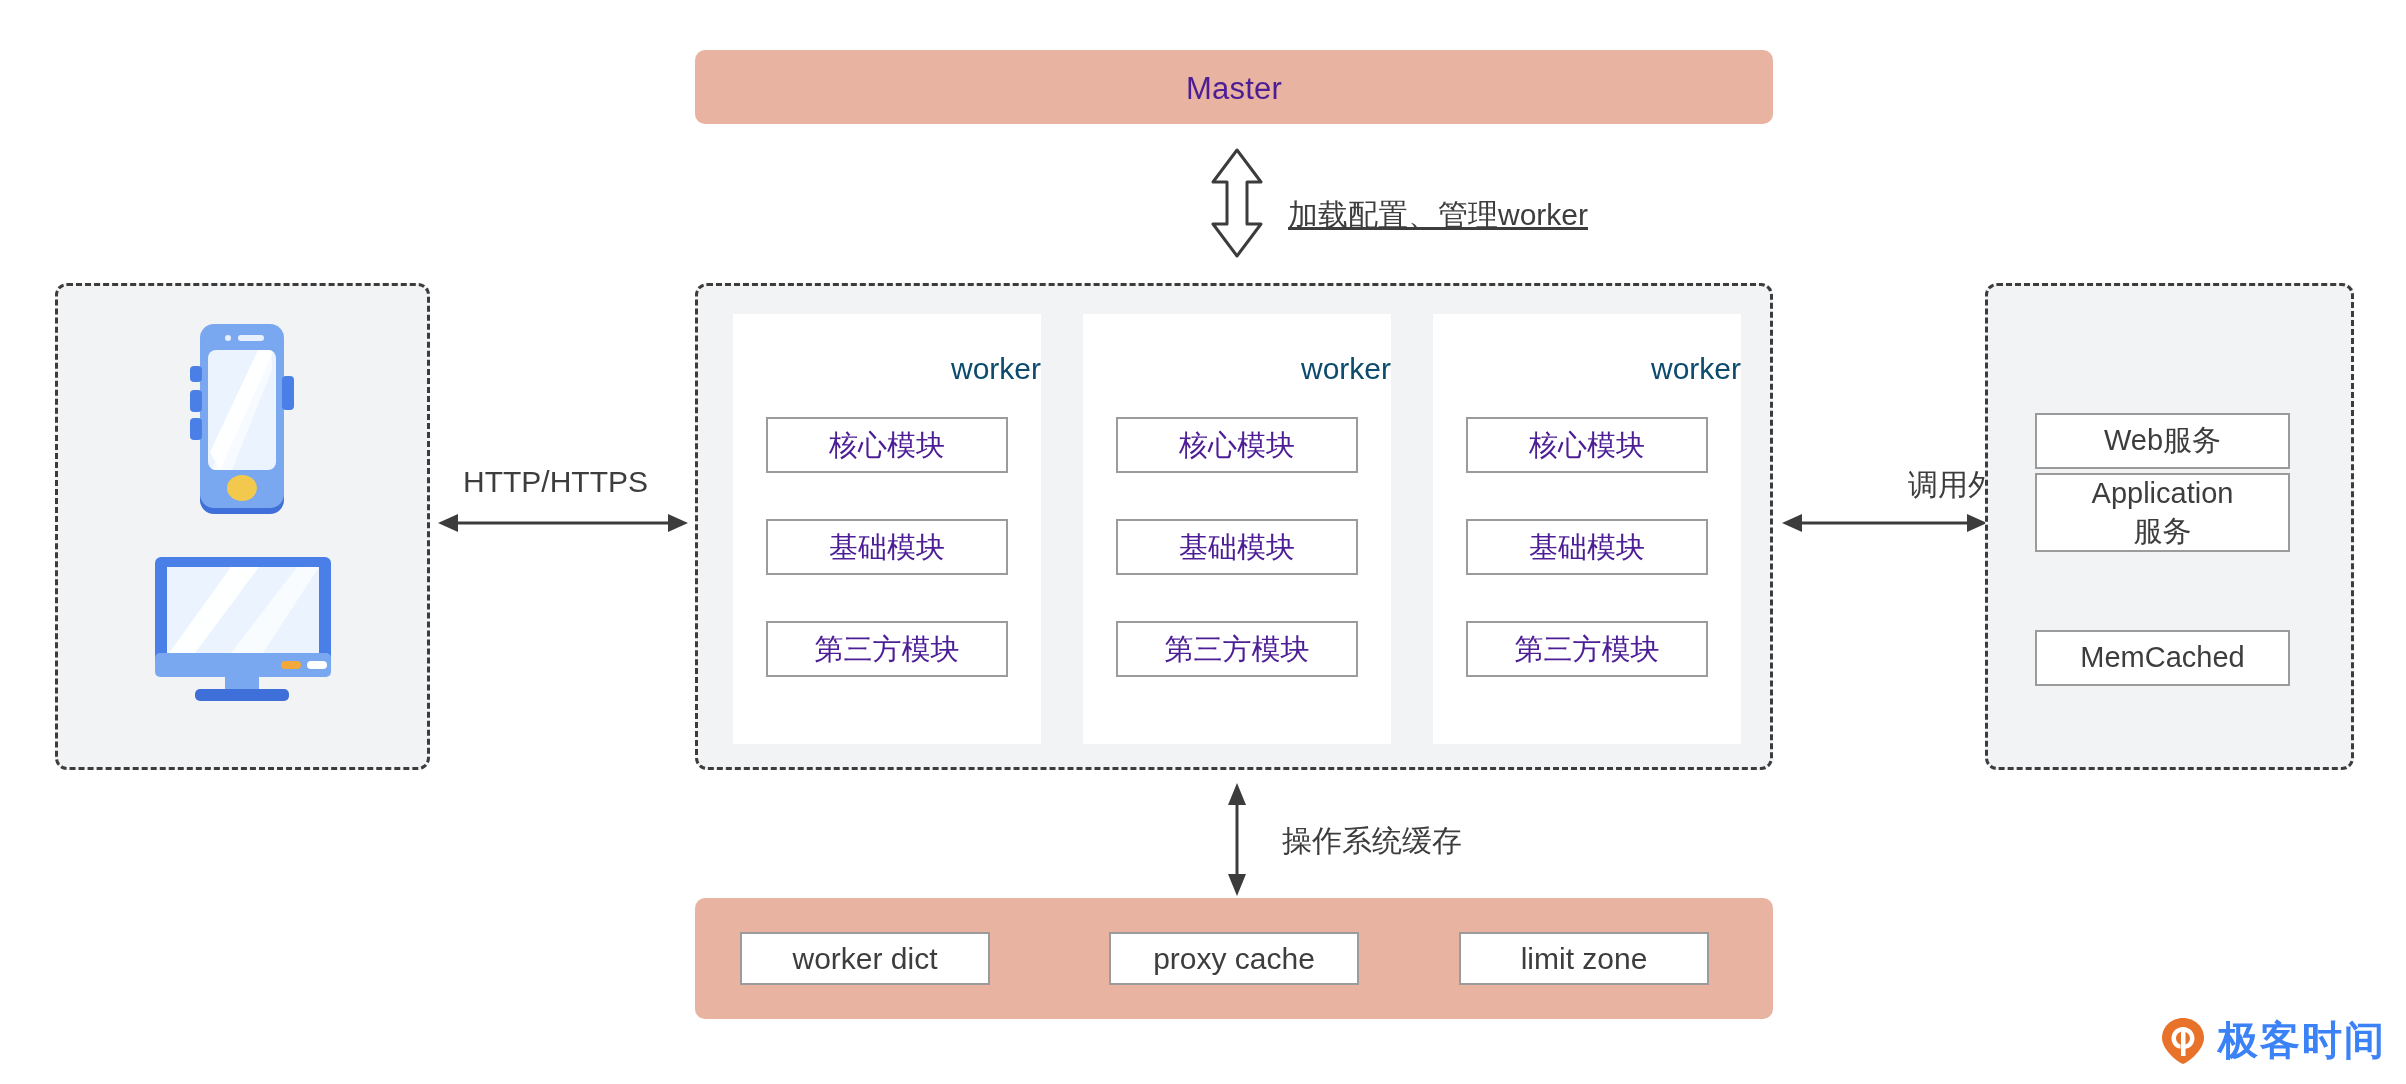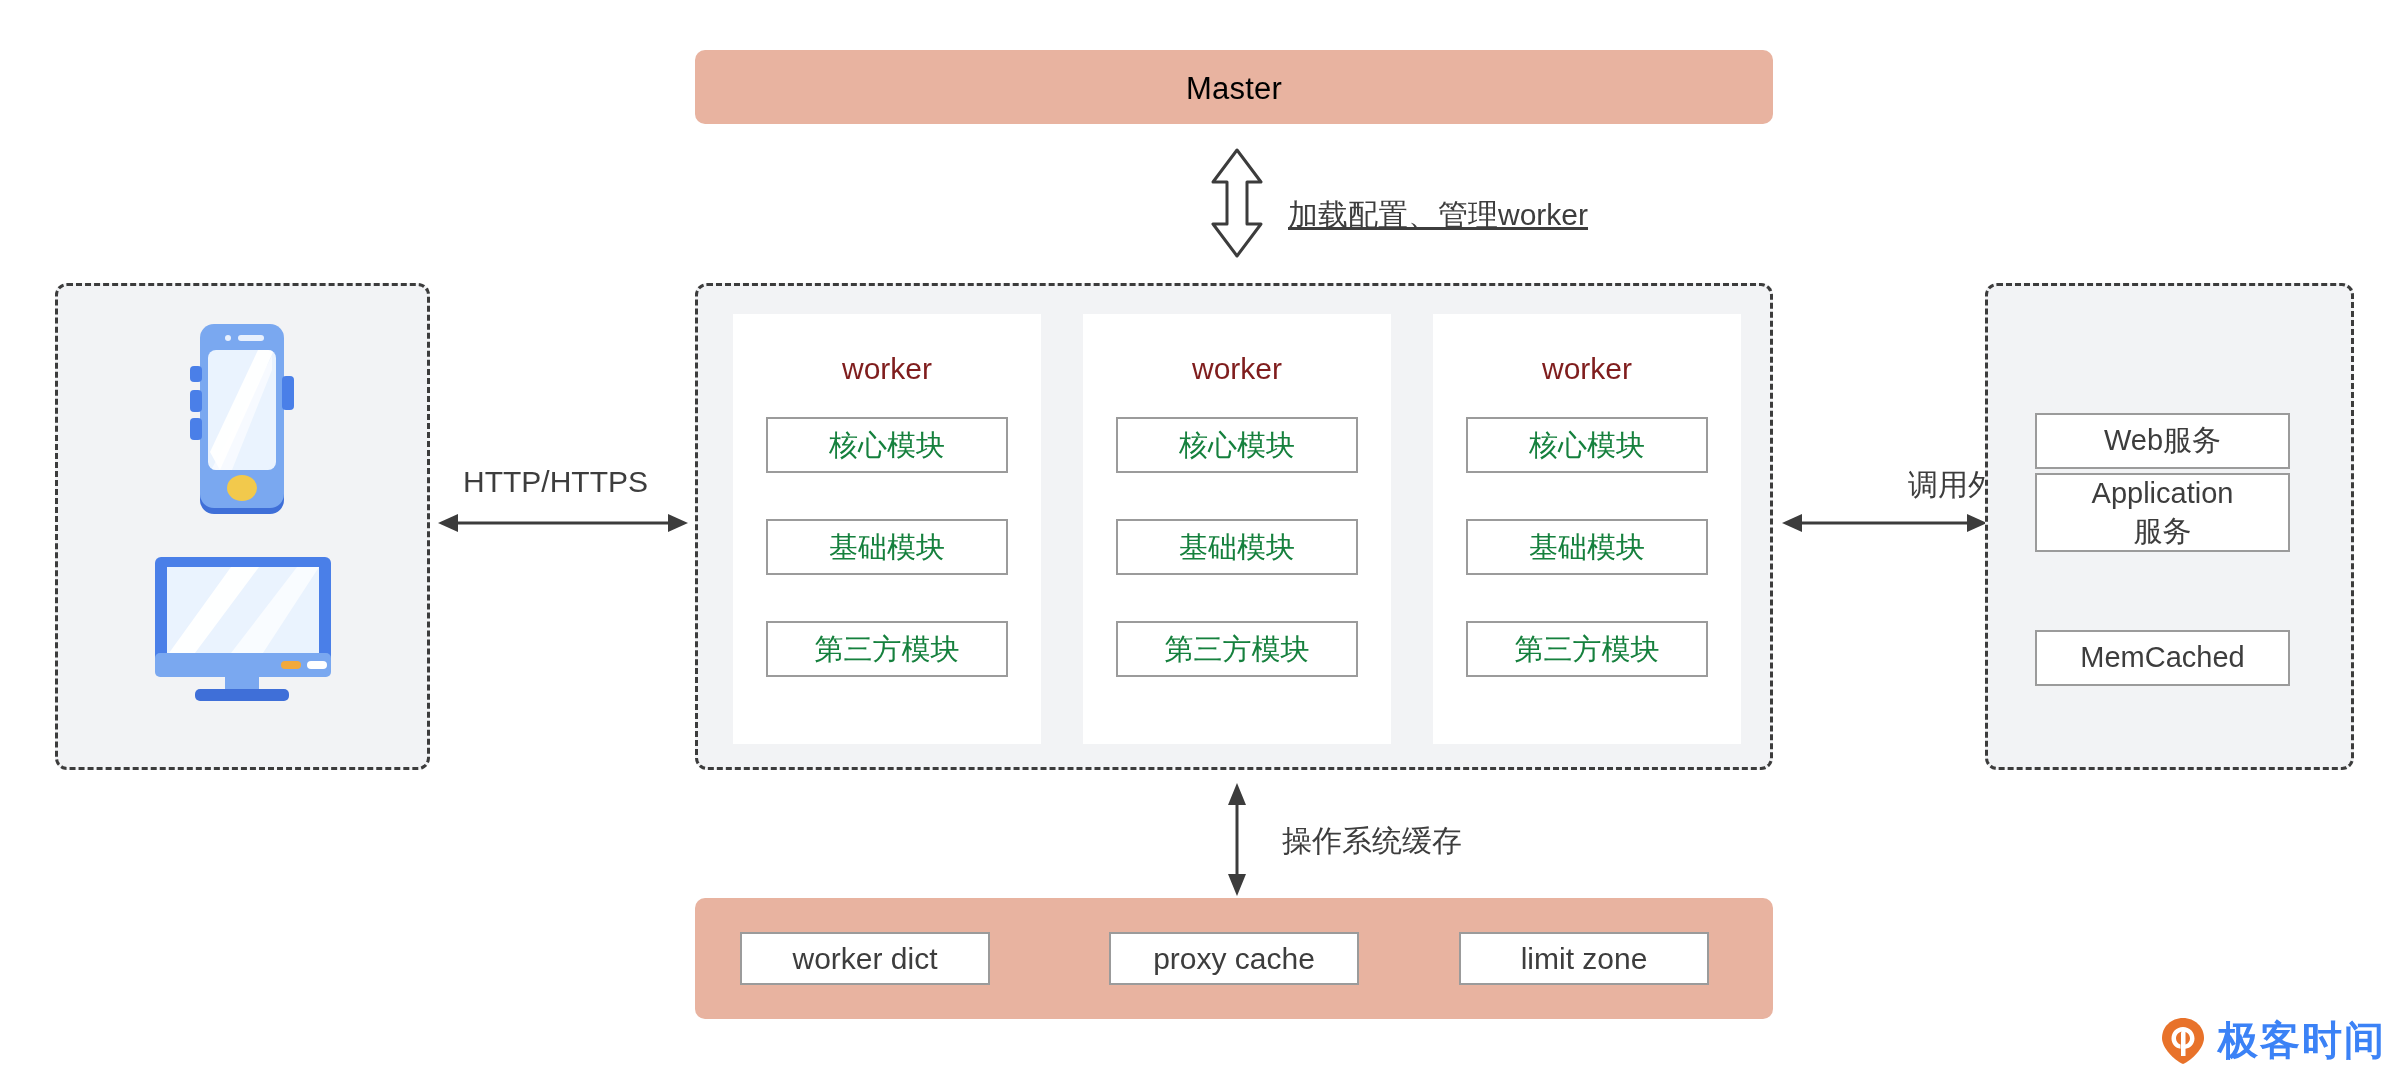--- a/index.html
+++ b/index.html
@@ -24,55 +24,55 @@
     position: absolute;
     background: #e8b3a0;
     border-radius: 10px;
     box-sizing: border-box;
   }
   .band-label {
     position: absolute;
     left: 0; right: 0;
     text-align: center;
     font-size: 31px;
-    color: #000000;
+    color: #4c1d95;
     letter-spacing: 0.2px;
   }
   .dashed-panel {
     position: absolute;
     box-sizing: border-box;
     background: #f2f3f5;
     border: 3px dashed #3c3c3c;
     border-radius: 12px;
   }
 
   
   .worker-col {
     position: absolute;
     background: #ffffff;
     box-sizing: border-box;
   }
   .worker-title {
     position: absolute;
     left: 0; right: 0;
     top: 38px;
-    text-align: center;
+    text-align: right;
     font-size: 30px;
-    color: #7f1d1d;
+    color: #0c4a6e;
   }
   .mod-box {
     position: absolute;
     box-sizing: border-box;
     background: #ffffff;
     border: 2px solid #9b9b9b;
     display: flex;
     align-items: center;
     justify-content: center;
     font-size: 29px;
-    color: #15803d;
+    color: #4c1d95;
     text-align: center;
     line-height: 1.25;
   }
 
   
   .svc-box {
     position: absolute;
     box-sizing: border-box;
     background: #ffffff;
     border: 2px solid #9b9b9b;

